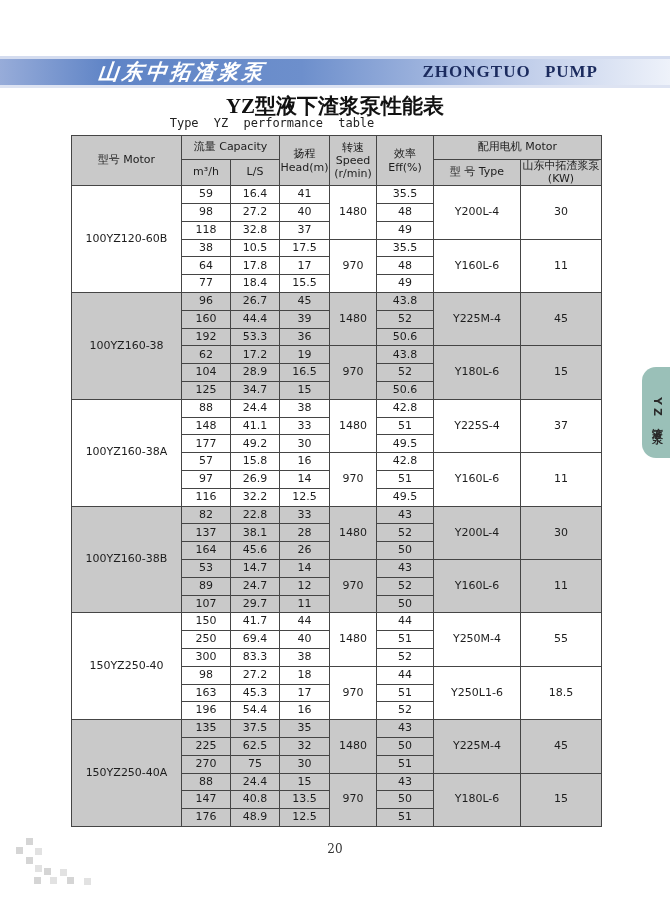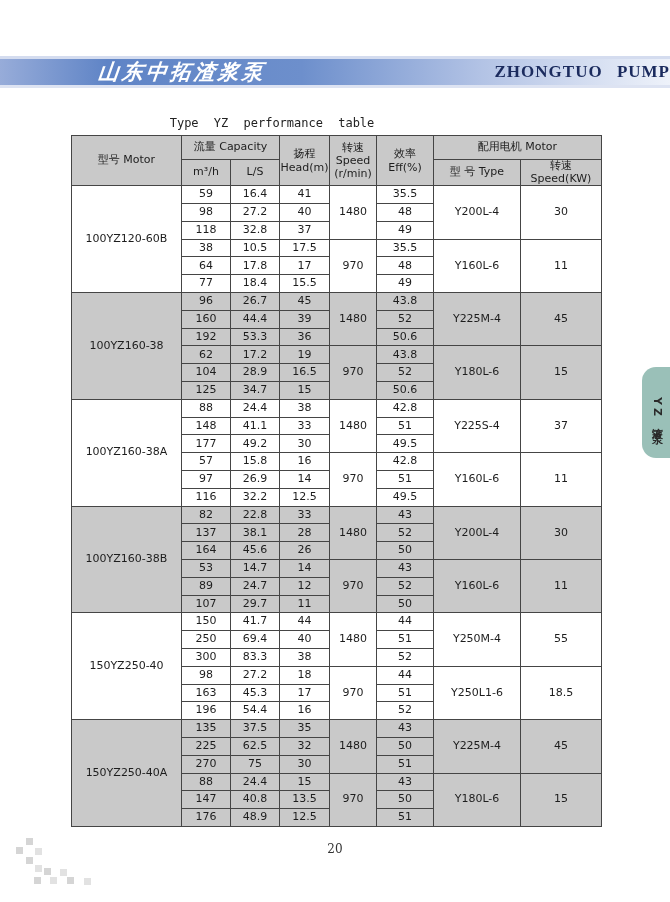--- a/index.html
+++ b/index.html
@@ -6,21 +6,21 @@
   .page{position:relative;width:670px;height:902px;background:#ffffff;overflow:hidden;
         font-family:"DejaVu Sans",sans-serif;color:#1d1d1d;}
 
   
   .topbar{position:absolute;left:0;top:56px;width:670px;height:32px;box-sizing:border-box;
           background:linear-gradient(to right,#97acd9 0%,#5f84c6 16%,#6d8fcc 45%,#b3c3e5 72%,#eef2fa 100%);
           border-top:3px solid #d4dcEF;border-bottom:3px solid #dde3f2;
           display:flex;align-items:center;justify-content:space-between;}
   .logo{margin-left:98px;font-family:"DejaVu Serif",serif;font-style:italic;font-weight:bold;
         font-size:21px;color:#ffffff;letter-spacing:3px;transform:skewX(-6deg);}
-  .brand{font-family:"Liberation Serif",serif;font-weight:bold;font-size:17px;
+  .brand{margin-right:72px;font-family:"Liberation Serif",serif;font-weight:bold;font-size:17px;
          color:#1b2b5e;letter-spacing:1px;word-spacing:9px;}
 
   .title-zh{position:absolute;top:92px;left:0;width:670px;text-align:center;
             font-family:"Liberation Serif",serif;font-weight:bold;font-size:21px;color:#111;}
   .title-en{position:absolute;top:116px;left:0;width:544px;text-align:center;
             font-family:"DejaVu Sans Mono",monospace;font-size:12px;word-spacing:8px;color:#222;}
 
   
   table.perf{position:absolute;left:71px;top:135px;border-collapse:collapse;table-layout:fixed;
              font-size:11px;line-height:1.15;}
@@ -49,20 +49,21 @@
 </head>
 <body>
 
 <div class="page">
 
   <div class="topbar">
     <span class="logo">山东中拓渣浆泵</span>
     <span class="brand">ZHONGTUO PUMP</span>
   </div>
 
+  <div class="title-zh">YZ型液下渣浆泵性能表</div>
   <div class="title-en">Type YZ performance table</div>
 
   <table class="perf">
     <colgroup>
       <col style="width:110px">
         <col style="width:49px">
         <col style="width:49px">
         <col style="width:50px">
       <col style="width:47px">
         <col style="width:57px">
@@ -84,21 +85,21 @@
         <th rowspan="2" class="hdr2">
           <div>效率</div>
           <div>Eff(%)</div>
         </th>
         <th colspan="2">配用电机 Motor</th>
       </tr>
       <tr>
         <th>m³/h</th>
         <th>L/S</th>
         <th>型 号 Type</th>
-        <th>转速Speed(KW)</th>
+        <th>山东中拓渣浆泵(KW)</th>
       </tr>
     </thead>
     <tbody>
         <tr>
           <td rowspan="6">100YZ120-60B</td>
           <td>59</td>
           <td>16.4</td>
           <td>41</td>
           <td rowspan="3">1480</td>
           <td>35.5</td>

